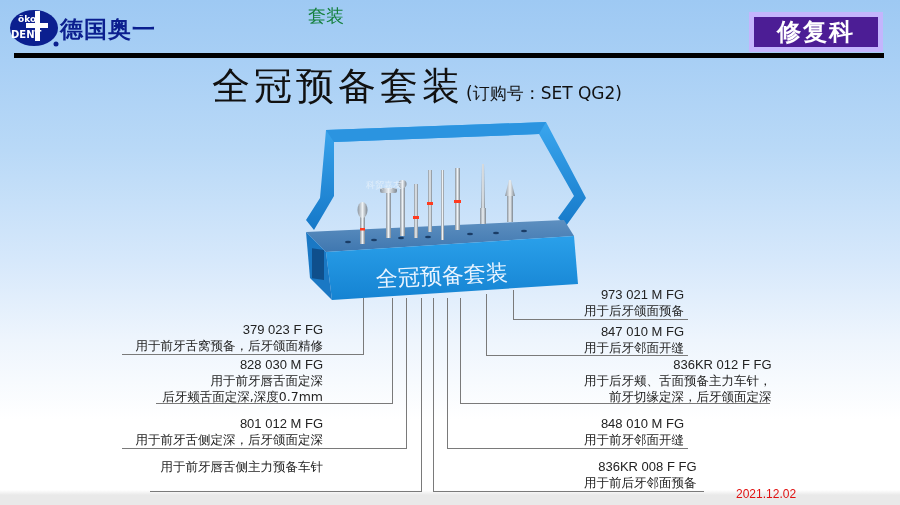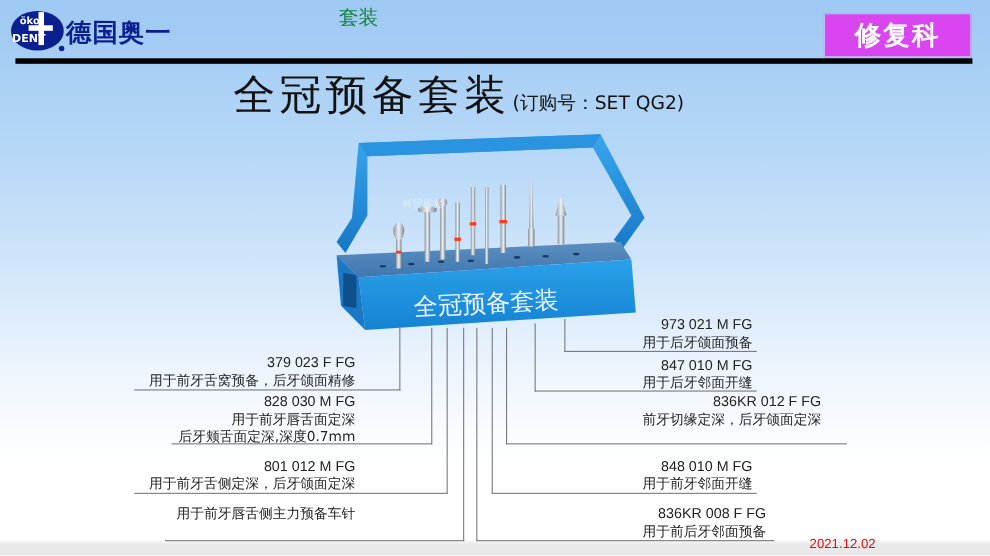--- a/index.html
+++ b/index.html
@@ -8,21 +8,21 @@
     position: relative;
     font-family: "DejaVu Sans", "Liberation Sans", sans-serif;
     background: linear-gradient(180deg, #9ec9f3 0px, #a8cff5 60px, #b9d9f7 150px, #d6e8fb 260px, #eef5fd 340px, #ffffff 420px, #ffffff 490px, #e9e9e9 495px, #e9e9e9 505px);
   }
   .abs { position: absolute; }
 
   
   .logo { left: 8px; top: 8px; width: 52px; height: 40px; }
   .brand { left: 60px; top: 14px; font-size: 23px; font-weight: bold; color: #0b1f8f; letter-spacing: 1px; }
   .section { left: 308px; top: 4px; font-family: "DejaVu Serif", serif; font-size: 18px; color: #15803d; }
-  .dept { left: 749px; top: 12px; width: 134px; height: 40px; background: #d946ef; border: 1px solid #c4b5fd; color: #fff; font-size: 24px; font-weight: bold; display: flex; align-items: center; justify-content: center; letter-spacing: 2px; }
+  .dept { left: 749px; top: 12px; width: 134px; height: 40px; background: #4c1d95; border: 5px solid #c4b5fd; color: #fff; font-size: 24px; font-weight: bold; display: flex; align-items: center; justify-content: center; letter-spacing: 2px; }
   .rule { left: 14px; top: 53px; width: 870px; height: 5px; background: #000; }
 
   
   .title { left: 212px; top: 61px; font-size: 38px; color: #111; letter-spacing: 4px; white-space: nowrap; }
   .title-sub { font-size: 17px; letter-spacing: 0; color: #111; margin-left: 2px; }
 
   
   .kit { left: 296px; top: 118px; width: 300px; height: 182px; text-align: right; }
 
   
@@ -173,20 +173,21 @@
 <div class="lbl right" style="left:584px; top:287px;">
   <span class="code">973 021 M FG</span>
   <span class="desc">用于后牙颌面预备</span>
 </div>
 <div class="lbl right" style="left:584px; top:324px;">
   <span class="code">847 010 M FG</span>
   <span class="desc">用于后牙邻面开缝</span>
 </div>
 <div class="lbl right" style="left:584px; top:357px;">
   <span class="code">836KR 012 F FG</span>
+  <span class="desc">用于后牙颊、舌面预备主力车针，</span>
   <span class="desc">前牙切缘定深，后牙颌面定深</span>
 </div>
 <div class="lbl right" style="left:584px; top:416px;">
   <span class="code">848 010 M FG</span>
   <span class="desc">用于前牙邻面开缝</span>
 </div>
 <div class="lbl right" style="left:584px; top:459px;">
   <span class="code">836KR 008 F FG</span>
   <span class="desc">用于前后牙邻面预备</span>
 </div>

